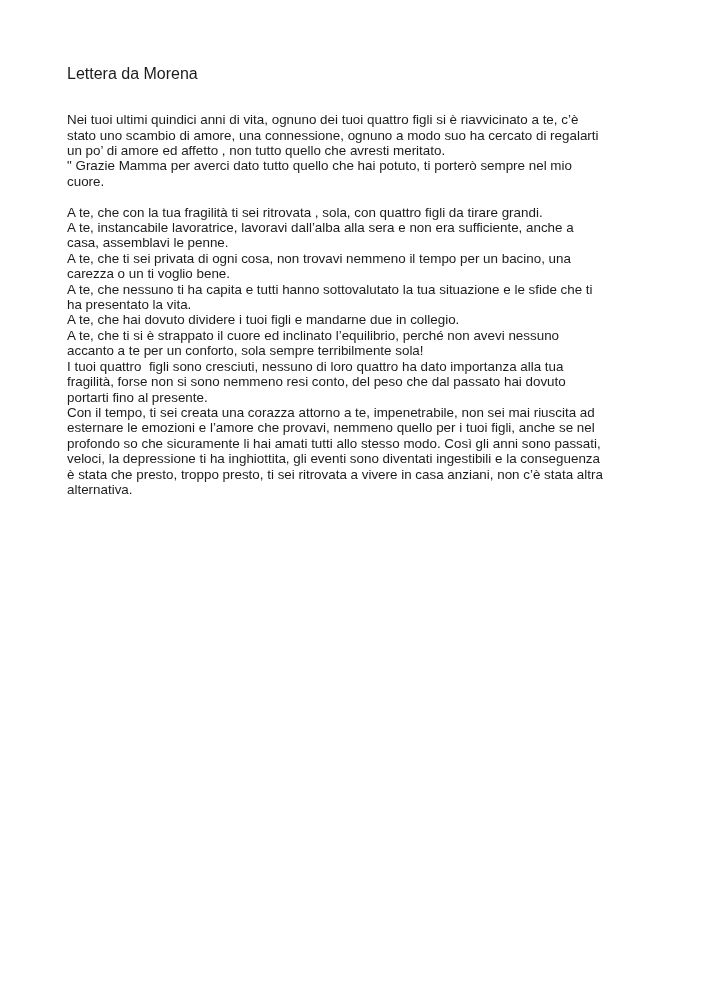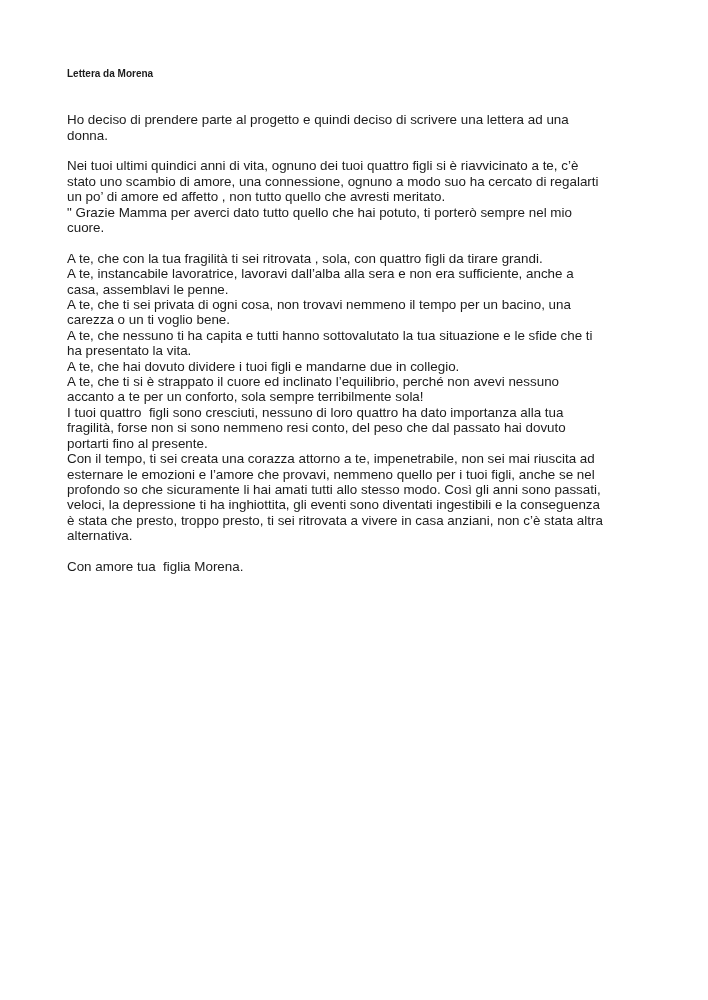--- a/index.html
+++ b/index.html
@@ -19,41 +19,39 @@
     left: 67px;
     top: 66px;
     width: 606px;
     font-family: "Liberation Sans", sans-serif;
     font-size: 13.4px;
     line-height: 15.4px;
     color: #1c1c1c;
   }
   .title {
     margin: 0 0 30.8px 0;
-    font-size: 10px;
+    font-size: 16px;
     line-height: 15.4px;
-    font-weight: bold;
+    font-weight: normal;
     white-space: pre-wrap;
   }
   .para {
     margin: 0 0 15.4px 0;
     white-space: pre-wrap;
   }
   .para:last-child {
     margin-bottom: 0;
   }
 </style>
 </head>
 <body>
 
 <div class="page">
   <div class="content">
     <div class="title">Lettera da Morena</div>
-    <p class="para">Ho deciso di prendere parte al progetto e quindi deciso di scrivere una lettera ad una
-donna.</p>
     <p class="para">Nei tuoi ultimi quindici anni di vita, ognuno dei tuoi quattro figli si è riavvicinato a te, c’è
 stato uno scambio di amore, una connessione, ognuno a modo suo ha cercato di regalarti
 un po’ di amore ed affetto , non tutto quello che avresti meritato.
 " Grazie Mamma per averci dato tutto quello che hai potuto, ti porterò sempre nel mio
 cuore.</p>
     <p class="para">A te, che con la tua fragilità ti sei ritrovata , sola, con quattro figli da tirare grandi.
 A te, instancabile lavoratrice, lavoravi dall’alba alla sera e non era sufficiente, anche a
 casa, assemblavi le penne.
 A te, che ti sei privata di ogni cosa, non trovavi nemmeno il tempo per un bacino, una
 carezza o un ti voglio bene.
@@ -64,15 +62,14 @@
 accanto a te per un conforto, sola sempre terribilmente sola!
 I tuoi quattro  figli sono cresciuti, nessuno di loro quattro ha dato importanza alla tua
 fragilità, forse non si sono nemmeno resi conto, del peso che dal passato hai dovuto
 portarti fino al presente.
 Con il tempo, ti sei creata una corazza attorno a te, impenetrabile, non sei mai riuscita ad
 esternare le emozioni e l’amore che provavi, nemmeno quello per i tuoi figli, anche se nel
 profondo so che sicuramente li hai amati tutti allo stesso modo. Così gli anni sono passati,
 veloci, la depressione ti ha inghiottita, gli eventi sono diventati ingestibili e la conseguenza
 è stata che presto, troppo presto, ti sei ritrovata a vivere in casa anziani, non c’è stata altra
 alternativa.</p>
-    <p class="para">Con amore tua  figlia Morena.</p>
   </div>
 </div>
 
 </body></html>

